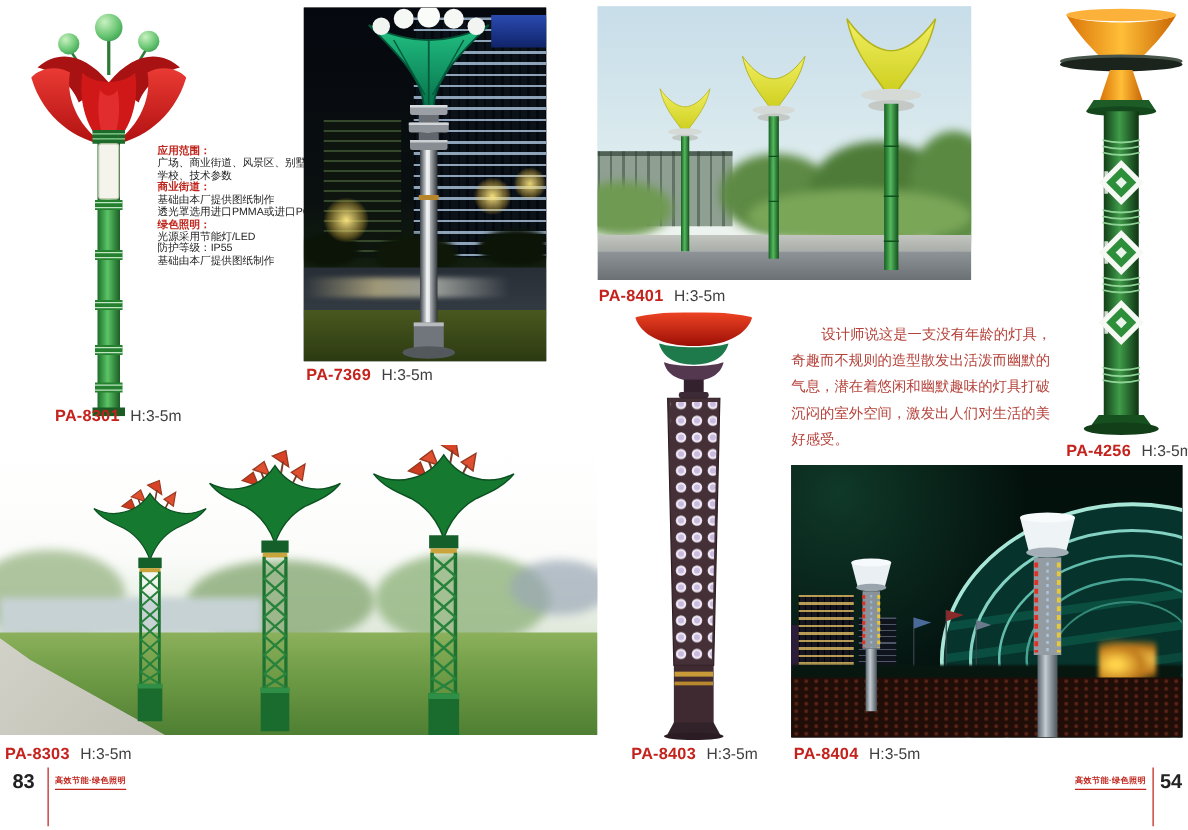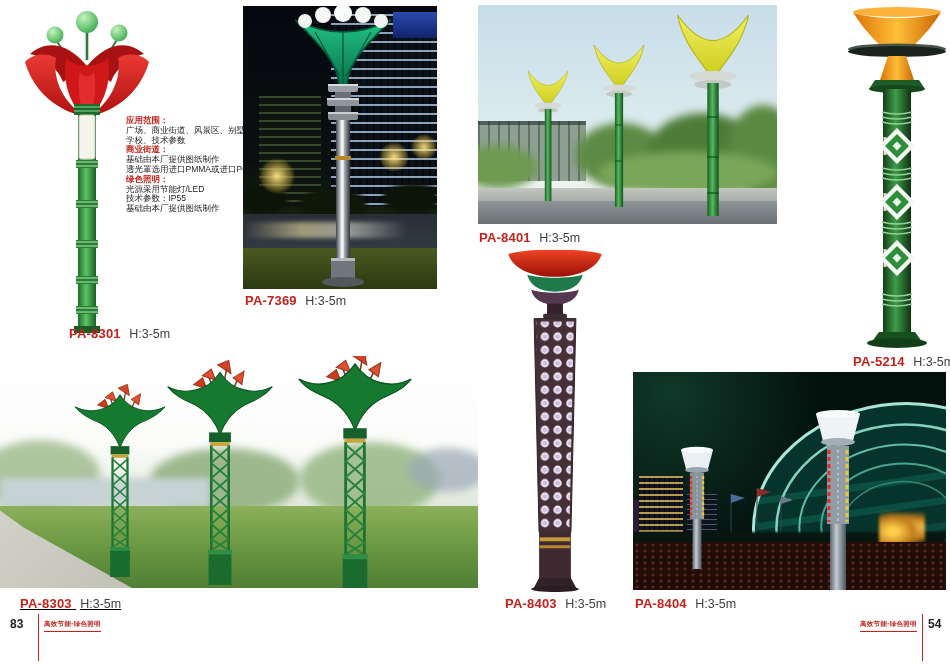--- a/index.html
+++ b/index.html
@@ -17,21 +17,21 @@
   
   .spec{position:absolute;left:126px;top:116px;width:126px;font-size:8.5px;line-height:9.8px;}
   .spec .t{color:#c0251c;font-weight:bold;}
   .spec .l{color:#222;white-space:nowrap;}
 
   
   .desc{position:absolute;left:633px;top:258px;width:214px;font-size:11.5px;line-height:21px;
         color:#b5423a;text-indent:24px;}
 
   
-  .pagenum{position:absolute;font-size:12px;font-weight:bold;color:#222;}
+  .pagenum{position:absolute;font-size:16px;font-weight:bold;color:#222;}
   .slogan{position:absolute;font-size:6.5px;font-weight:bold;color:#c0251c;
           border-bottom:1px solid #c0251c;padding-bottom:2px;white-space:nowrap;letter-spacing:.3px;}
   .vline{position:absolute;width:1px;background:#c0251c;}
 
   
   .ph2-sky{inset:0;background:linear-gradient(180deg,#05080f 0%,#0a1010 55%,#15220f 78%,#1d2c12 100%);}
   .ph2-bldgR{left:88px;top:8px;width:106px;height:192px;background-color:#0a1118;
      background-image:repeating-linear-gradient(180deg,rgba(175,200,225,.8) 0 2px,rgba(10,17,24,0) 2px 9px),
                       repeating-linear-gradient(90deg,rgba(5,8,12,.95) 0 2px,rgba(5,8,12,0) 2px 7px);}
   .ph2-sign{left:150px;top:6px;width:44px;height:26px;background:linear-gradient(180deg,#2a4ab0,#10246a);}
@@ -134,35 +134,35 @@
       <rect x="54" y="268" width="22" height="8" fill="#25802f"></rect>
       <line x1="54" y1="270" x2="76" y2="270" stroke="#bfe5c2" stroke-width="1"></line>
       <line x1="54" y1="274" x2="76" y2="274" stroke="#bfe5c2" stroke-width="1"></line>
       <rect x="54" y="298" width="22" height="8" fill="#25802f"></rect>
       <line x1="54" y1="300" x2="76" y2="300" stroke="#bfe5c2" stroke-width="1"></line>
       <line x1="54" y1="304" x2="76" y2="304" stroke="#bfe5c2" stroke-width="1"></line>
     </g>
     <rect x="52" y="318" width="26" height="7" fill="#1a5c24"></rect>
   </svg>
 
-  <div class="plabel" style="left:44px;top:324px;margin-left:25px;">
+  <div class="plabel" style="left:44px;top:324px;">
     <span class="pcode">PA-8301</span>
     <span class="pht">H:3-5m</span>
   </div>
 
   <div class="spec">
     <div class="t">应用范围：</div>
     <div class="l">广场、商业街道、风景区、别墅、</div>
     <div class="l">学校、技术参数</div>
     <div class="t">商业街道：</div>
     <div class="l">基础由本厂提供图纸制作</div>
     <div class="l">透光罩选用进口PMMA或进口PC</div>
     <div class="t">绿色照明：</div>
     <div class="l">光源采用节能灯/LED</div>
-    <div class="l">技术参数：IP55</div>
+    <div class="l">防护等级：IP55</div>
     <div class="l">基础由本厂提供图纸制作</div>
   </div>
 
   <div class="photo" style="left:243px;top:6px;width:194px;height:283px;">
     <div class="layer ph2-sky"></div>
     <div class="layer ph2-bldgR"></div>
     <div class="layer ph2-sign"></div>
     <div class="layer ph2-bldgL"></div>
     <div class="layer ph2-trees"></div>
     <div class="glow" style="left:16px;top:152px;width:36px;height:36px;background:radial-gradient(circle,rgba(255,232,130,.95),rgba(255,205,70,.3) 55%,transparent 72%);"></div>
@@ -259,20 +259,21 @@
       <line x1="229" y1="112" x2="241" y2="112" stroke="#0e4f1a" stroke-width="1.2"></line>
       <line x1="229" y1="152" x2="241" y2="152" stroke="#0e4f1a" stroke-width="1.2"></line>
       <line x1="229" y1="188" x2="241" y2="188" stroke="#0e4f1a" stroke-width="1.2"></line>
     </svg>
   </div>
   <div class="plabel" style="left:479px;top:228px;">
     <span class="pcode">PA-8401</span>
     <span class="pht">H:3-5m</span>
   </div>
 
+  <div class="desc">设计师说这是一支没有年龄的灯具，奇趣而不规则的造型散发出活泼而幽默的气息，潜在着悠闲和幽默趣味的灯具打破沉闷的室外空间，激发出人们对生活的美好感受。</div>
 
   <svg class="abs" style="left:847px;top:6px;" width="100" height="344" viewBox="0 0 100 344">
     <defs>
       <linearGradient id="g4pole" x1="0" y1="0" x2="1" y2="0">
         <stop offset="0" stop-color="#123f18"></stop>
           <stop offset="0.45" stop-color="#3f9c49"></stop>
           <stop offset="1" stop-color="#0e3312"></stop>
       </linearGradient>
       <linearGradient id="g4or" x1="0" y1="0" x2="1" y2="0">
         <stop offset="0" stop-color="#d97408"></stop>
@@ -313,21 +314,21 @@
       <polygon points="50,191.5 54.5,196 50,200.5 45.5,196" fill="#eaf4ea"></polygon>
       <rect x="36.5" y="243" width="3" height="18" fill="#e5ece5" opacity="0.9"></rect>
       <polygon points="50,234 68,252 50,270 32,252" fill="#f6f8f4"></polygon>
       <polygon points="50,240 62,252 50,264 38,252" fill="#2e8f3a"></polygon>
       <polygon points="50,247.5 54.5,252 50,256.5 45.5,252" fill="#eaf4ea"></polygon>
     </g>
     <path d="M32,326 L68,326 L76,337 L24,337 Z" fill="#17501f"></path>
     <ellipse cx="50" cy="337" rx="30" ry="5" fill="#123f18"></ellipse>
   </svg>
   <div class="plabel" style="left:853px;top:352px;">
-    <span class="pcode">PA-5214</span>
+    <span class="pcode">PA-4256</span>
     <span class="pht">H:3-5m</span>
   </div>
 
   <div class="photo" style="left:0;top:356px;width:478px;height:232px;background:#fff;">
     <div class="layer ph3-sky"></div>
     <div class="blob" style="left:-20px;top:84px;width:120px;height:70px;background:#9db88a;opacity:.8;"></div>
     <div class="blob" style="left:150px;top:92px;width:150px;height:66px;background:#8fae7d;opacity:.85;"></div>
     <div class="blob" style="left:300px;top:86px;width:140px;height:74px;background:#97b885;opacity:.85;"></div>
     <div class="blob" style="left:408px;top:92px;width:80px;height:44px;background:#9aa7b5;opacity:.7;"></div>
     <div class="layer ph3-lake"></div>
@@ -352,21 +353,21 @@
           <path d="M8,74 L-8,88 L8,102 L-8,116 L8,130 L-8,144 L8,158 L-8,168" stroke="#27823c" stroke-width="1.7" fill="none"></path>
           <rect x="-10.5" y="168" width="21" height="32" fill="#1a6b2e"></rect>
           <rect x="-10.5" y="168" width="21" height="4" fill="#2f8f46"></rect>
         </g>
       </defs>
       <use href="#latlamp" transform="translate(120,34) scale(0.935)"></use>
       <use href="#latlamp" transform="translate(220,11) scale(1.09)"></use>
       <use href="#latlamp" transform="translate(355,2) scale(1.17)"></use>
     </svg>
   </div>
-  <div class="plabel" style="left:20px;top:594px;text-decoration:underline;">
+  <div class="plabel" style="left:4px;top:594px;">
     <span class="pcode">PA-8303</span>
     <span class="pht">H:3-5m</span>
   </div>
 
   <svg class="abs" style="left:500px;top:250px;" width="110" height="342" viewBox="0 0 110 344">
     <defs>
       <linearGradient id="g5red" x1="0" y1="0" x2="0" y2="1">
         <stop offset="0" stop-color="#ee4424"></stop>
           <stop offset="1" stop-color="#9c0f06"></stop>
       </linearGradient>

